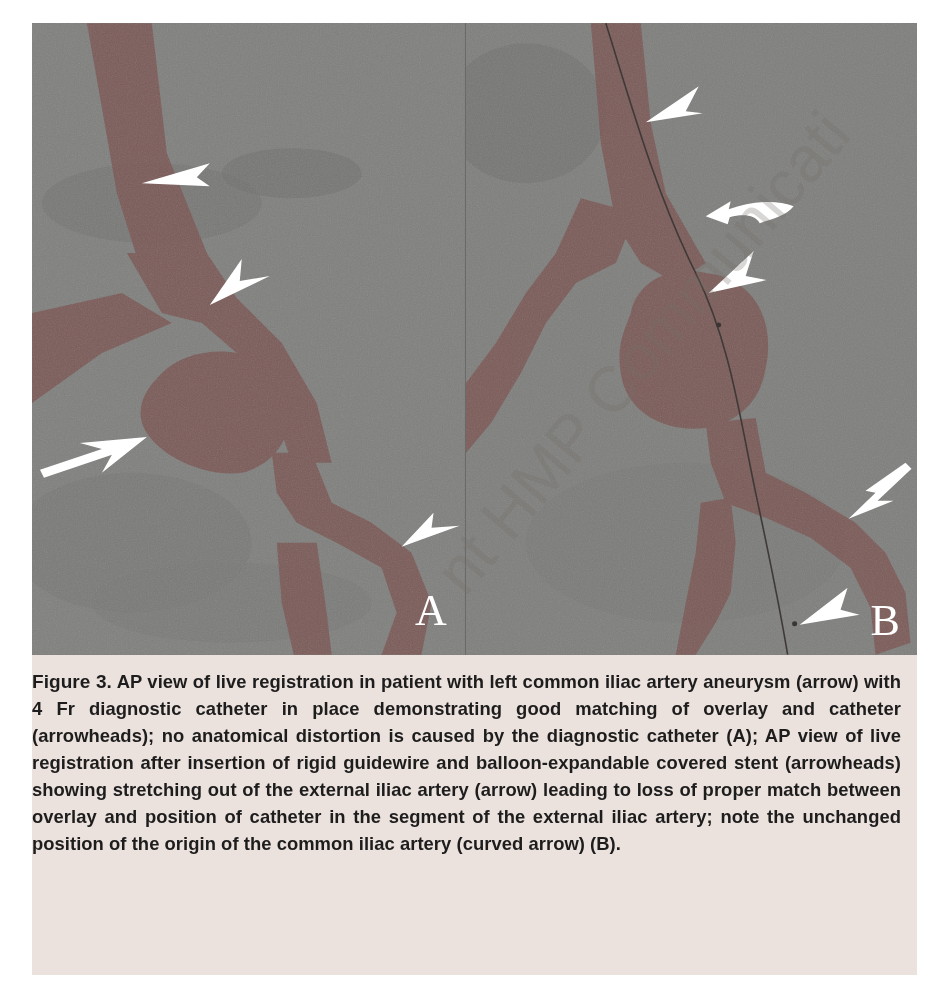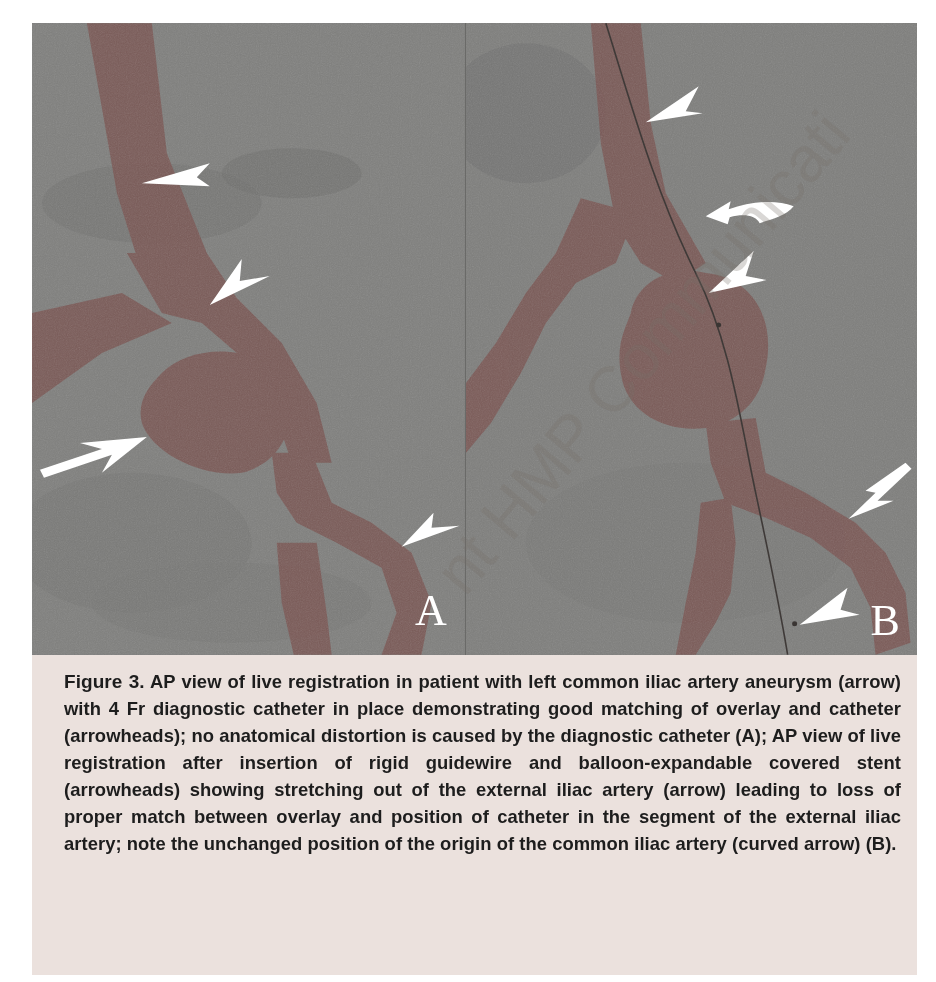--- a/index.html
+++ b/index.html
@@ -9,21 +9,21 @@
   .panels { position: relative; width: 885px; height: 632px; display: flex; }
   .panel { position: relative; height: 632px; overflow: hidden; background: #7d7d7b; }
   .panel-a { width: 433px; }
   .panel-b { width: 452px; border-left: 1px solid #6a6a68; }
   .panel svg { position: absolute; left: 0; top: 0; width: 100%; height: 100%; }
   .panel-label { position: absolute; font-family: "Liberation Serif", "DejaVu Serif", serif;
          color: #ffffff; font-size: 44px; line-height: 1; }
   .panel-a .panel-label { left: 383px; top: 566px; }
   .panel-b .panel-label { left: 405px; top: 576px; }
   .caption { width: 885px; height: 320px; background: #ebe1dd; box-sizing: border-box;
-         padding: 13px 16px 0 32px; }
+         padding: 13px 16px 0 0; }
   .caption p { margin: 0; font-size: 18.4px; line-height: 27px; color: #1d1d1d;
          font-weight: bold; text-align: justify; letter-spacing: 0.05px; }
   .caption .fig-label { font-weight: 900; font-size: 19px; }
   .watermark { position: absolute; left: 420px; top: 560px; transform: rotate(-50deg);
          transform-origin: left top; font-size: 64px; color: rgba(120,110,105,0.28);
          white-space: nowrap; font-family: "Liberation Sans", sans-serif; pointer-events: none; }
 </style>
 </head>
 <body>
 

